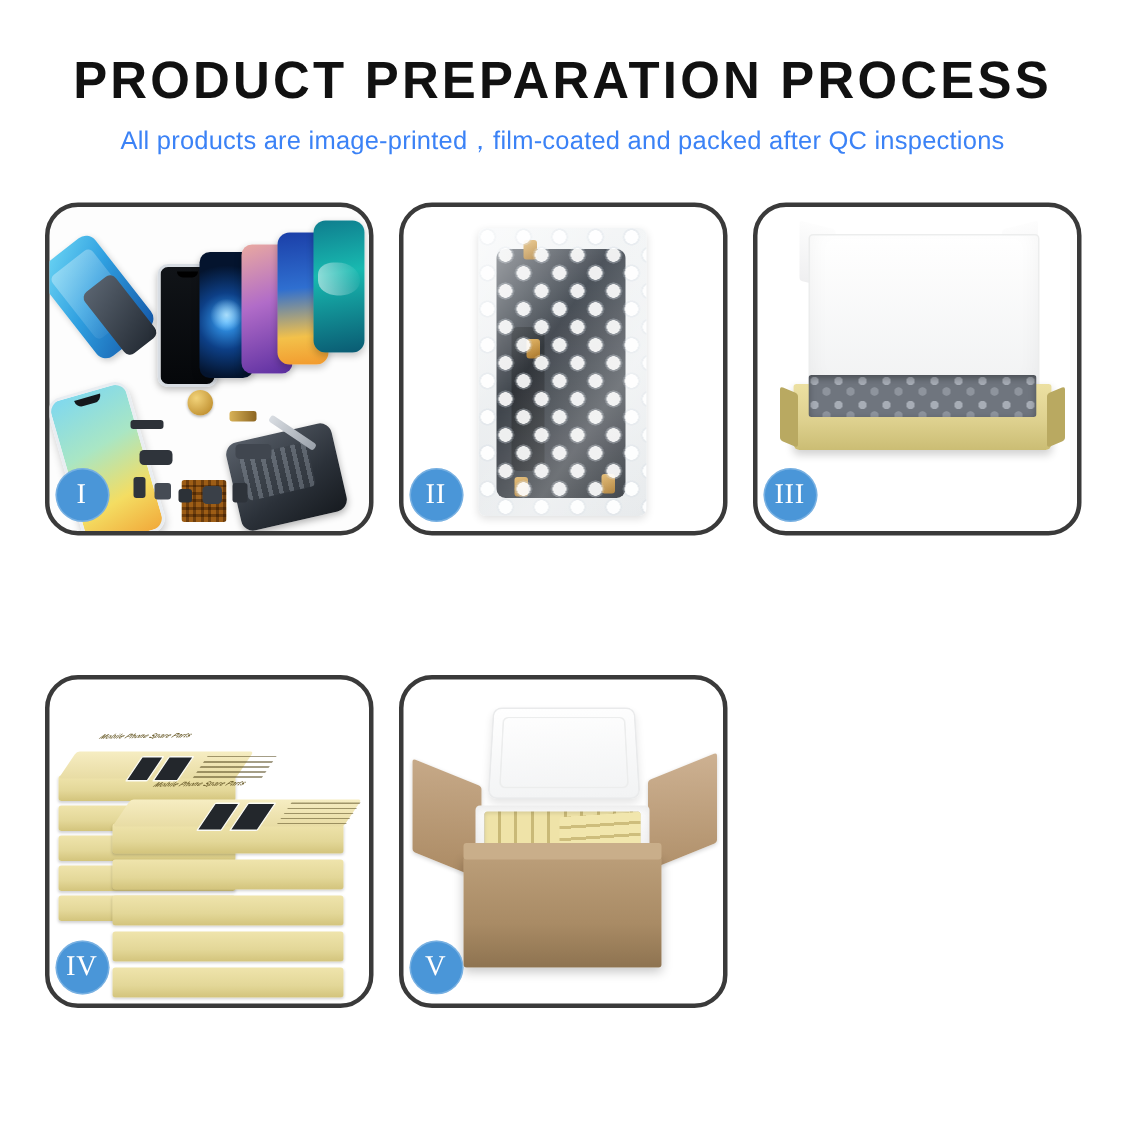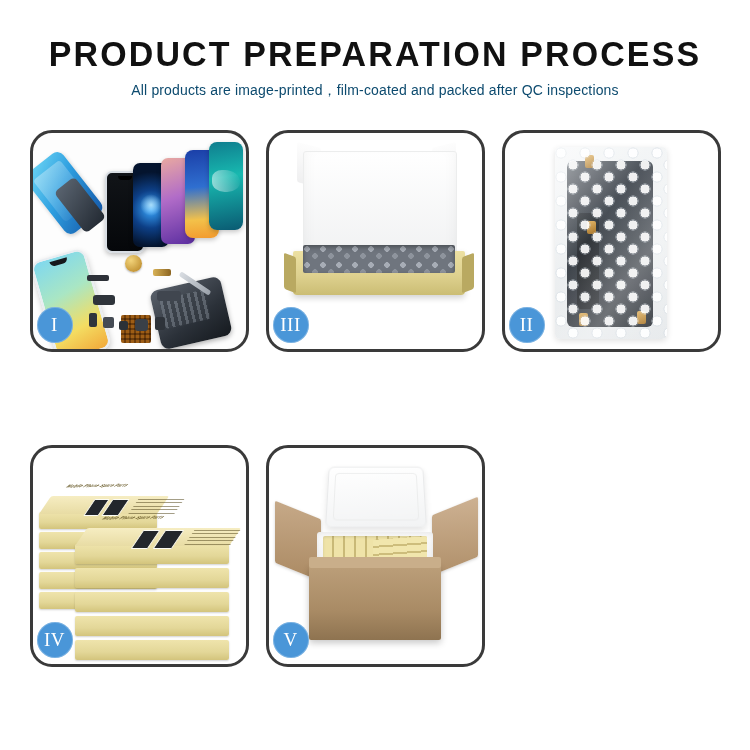--- a/index.html
+++ b/index.html
@@ -14,21 +14,21 @@
   
   .header{padding-top:36px;text-align:center;}
   .title{
     font-family:"Liberation Sans", sans-serif;
     font-size:35px;font-weight:700;color:#111111;
     letter-spacing:2.2px;line-height:1.05;
     transform:scaleX(0.97);
   }
   .subtitle{
     margin-top:9px;
-    font-size:14px;font-weight:400;color:#0c4a6e;
+    font-size:17px;font-weight:400;color:#3b82f6;
     letter-spacing:.15px;
   }
 
   
   .grid{
     margin:26px auto 0;
     width:708px;
     display:grid;
     grid-template-columns:repeat(3,236px);
     grid-template-rows:repeat(2,230px);
@@ -300,50 +300,50 @@
             <div class="pt c4"></div>
             <div class="pt c5"></div>
             <div class="pt screwdriver"></div>
           </div>
         </div>
         <div class="badge">I</div>
       </div>
     </div>
 
     <div class="cellwrap">
-      <div class="panel p3">
-        <div class="scene">
-          <div class="lidL"></div>
-          <div class="lidR"></div>
-          <div class="foamback"></div>
-          <div class="boxbase"></div>
-          <div class="grayfoam"></div>
-        </div>
-        <div class="badge">III</div>
-      </div>
-    </div>
-
-    <div class="cellwrap">
       <div class="panel p2">
         <div class="scene">
           <div class="bwrap">
             <div class="inner"></div>
             <div class="tab t1"></div>
             <div class="tab t2"></div>
             <div class="tab t3"></div>
             <div class="tab t4"></div>
             <div class="bubbles"></div>
             <div class="sheen"></div>
           </div>
         </div>
         <div class="badge">II</div>
       </div>
     </div>
 
     <div class="cellwrap">
+      <div class="panel p3">
+        <div class="scene">
+          <div class="lidL"></div>
+          <div class="lidR"></div>
+          <div class="foamback"></div>
+          <div class="boxbase"></div>
+          <div class="grayfoam"></div>
+        </div>
+        <div class="badge">III</div>
+      </div>
+    </div>
+
+    <div class="cellwrap">
       <div class="panel p4">
         <div class="scene">
           <div class="stack">
 
             <div class="sbox" style="left:0px;top:42px;width:118px;height:17px;">
               <div class="top">
                 <span class="lbl">Mobile Phone Spare Parts</span>
               </div>
               <div class="win" style="left:50px;top:-13px;width:13px;height:15px;"></div>
               <div class="win" style="left:68px;top:-13px;width:15px;height:15px;"></div>

